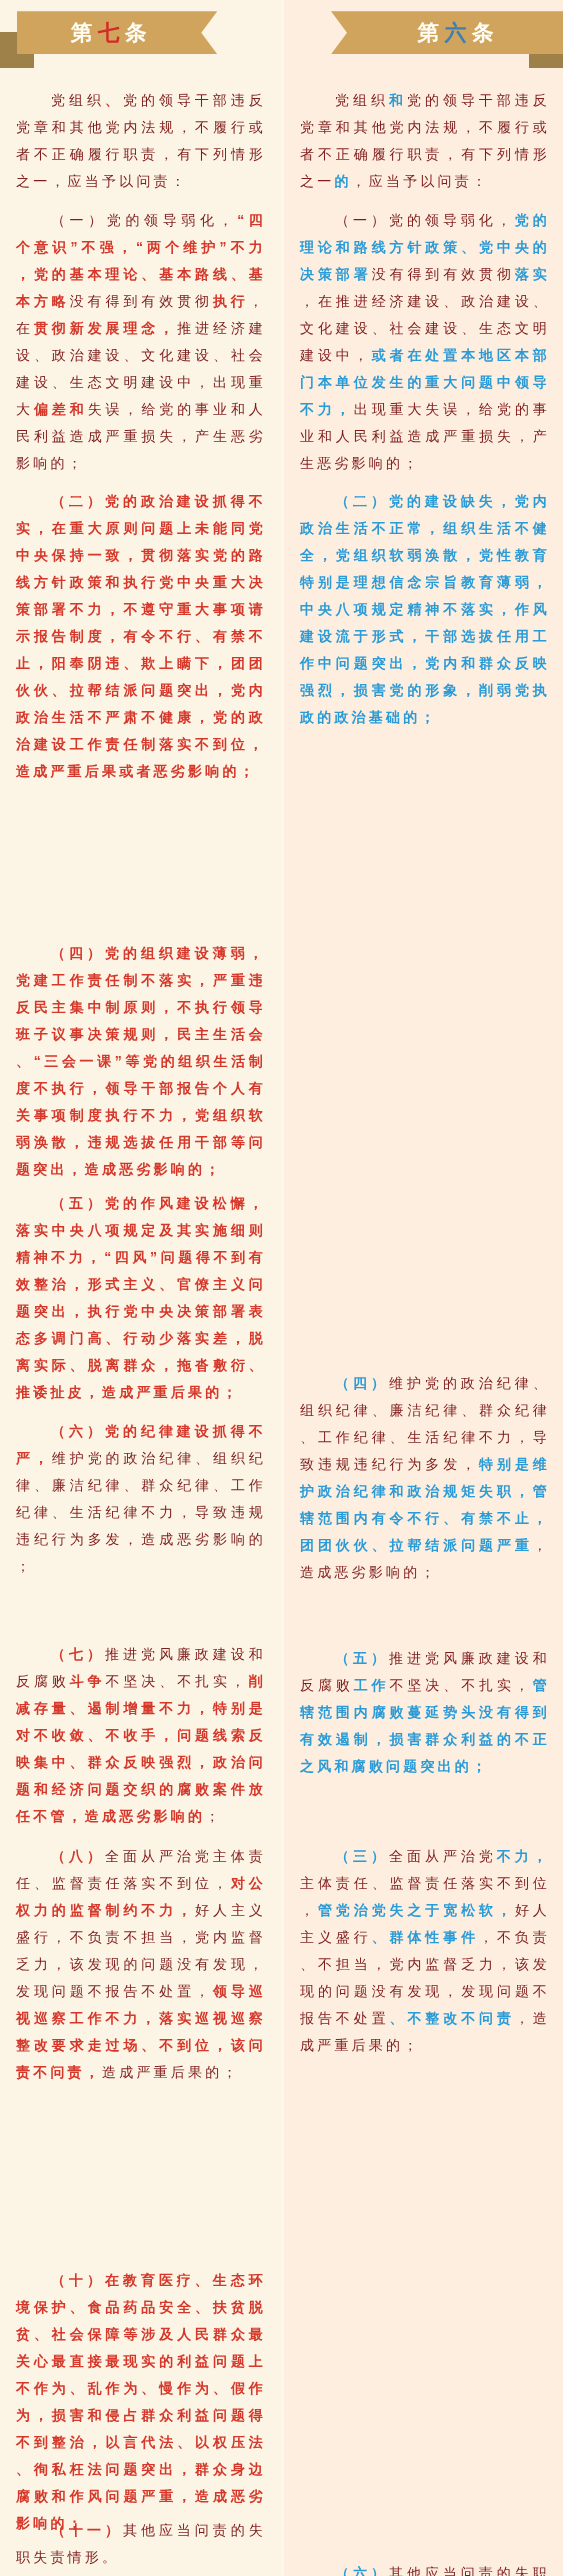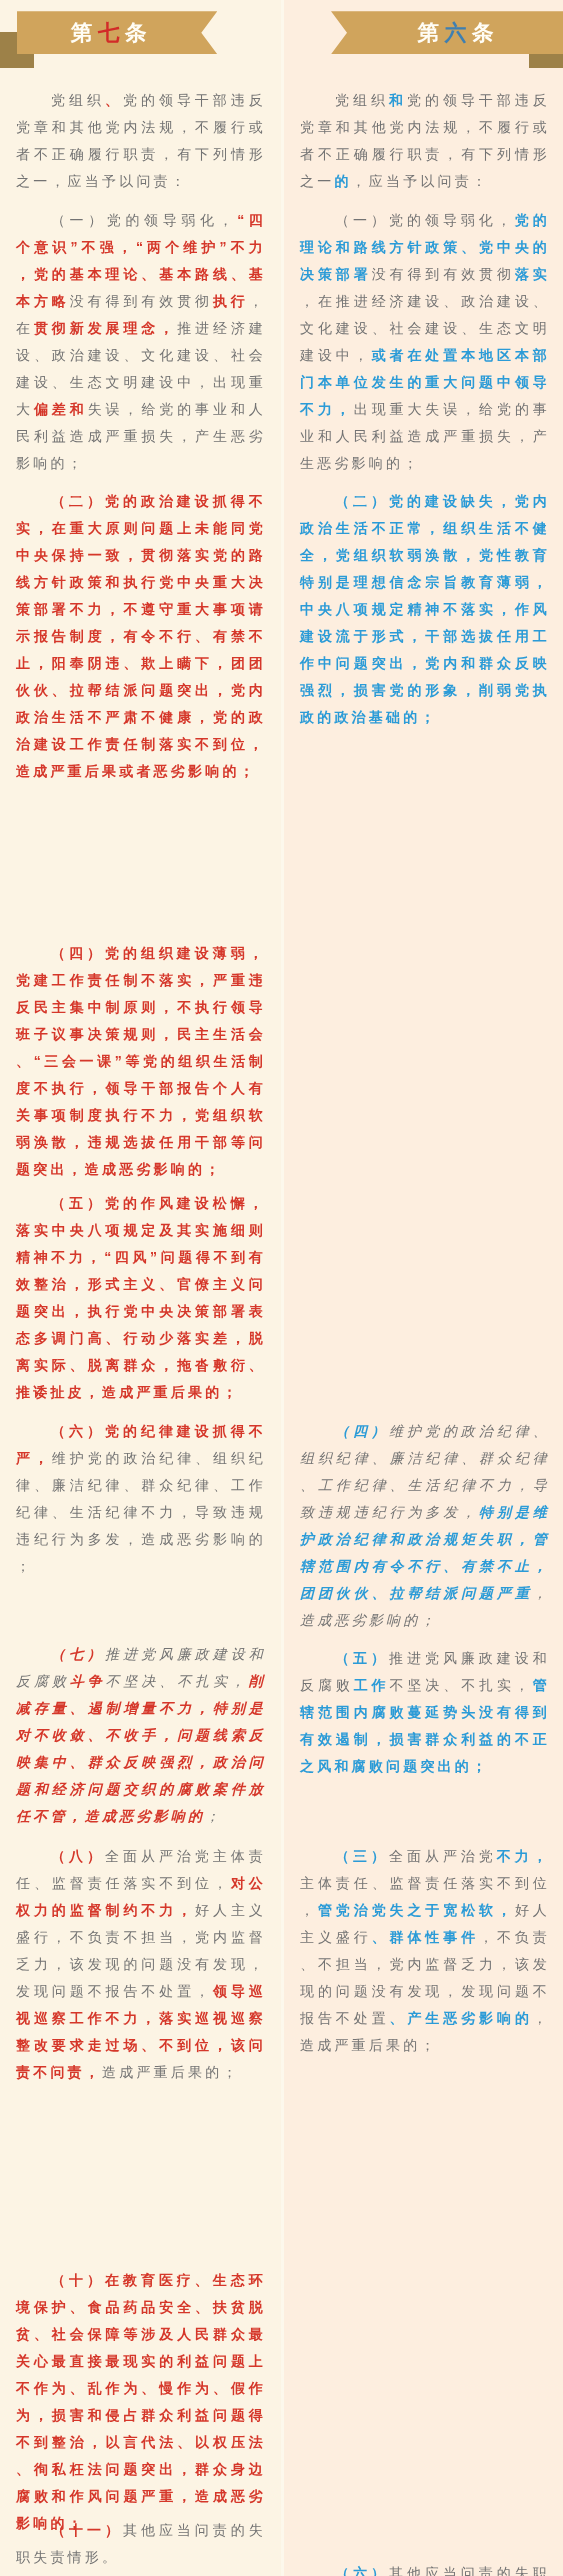--- a/index.html
+++ b/index.html
@@ -26,52 +26,52 @@
     clip-path:polygon(0 0,100% 0,100% 100%,0 100%,16px 50%);}
   .col-right .banner-fold{right:0;}
   
   .para{
     position:absolute;left:16px;width:250px;margin:0;
     font-size:14px;line-height:27px;letter-spacing:3.2px;
     text-align:justify;word-break:break-all;line-break:anywhere;
     text-indent:35px;color:#898989;
   }
   .para .hl{color:var(--accent);font-weight:bold;}
-  .para .gr{color:#737373;font-weight:normal;}
+  .para .gr{color:#7f1d1d;font-weight:normal;}
 </style>
 </head>
 <body style="background: rgb(253, 248, 236);">
 
 <div class="col col-left" style="background: rgb(252, 244, 228); --accent: #d5372a;">
   <div class="banner-fold" style="background: rgb(157, 129, 72);"></div>
   <div class="banner-band" style="background: rgb(208, 164, 92); color: rgb(255, 253, 245);">
     <span>第</span>
     <span style="color: rgb(210, 43, 40);">七</span>
     <span>条</span>
   </div>
 <p class="para" style="top: 87px;"><span class="gr">党组织</span><span class="hl">、</span><span class="gr">党的领导干部违反党章和其他党内法规，不履行或者不正确履行职责，有下列情形之一，应当予以问责：</span></p>
     <p class="para" style="top: 207px;"><span class="gr">（一）党的领导弱化，</span><span class="hl">“四个意识”不强，“两个维护”不力，党的基本理论、基本路线、基本方略</span><span class="gr">没有得到有效贯彻</span><span class="hl">执行</span><span class="gr">，在</span><span class="hl">贯彻新发展理念，</span><span class="gr">推进经济建设、政治建设、文化建设、社会建设、生态文明建设中，出现重大</span><span class="hl">偏差和</span><span class="gr">失误，给党的事业和人民利益造成严重损失，产生恶劣影响的；</span></p>
     <p class="para" style="top: 488px;"><span class="hl">（二）党的政治建设抓得不实，在重大原则问题上未能同党中央保持一致，贯彻落实党的路线方针政策和执行党中央重大决策部署不力，不遵守重大事项请示报告制度，有令不行、有禁不止，阳奉阴违、欺上瞒下，团团伙伙、拉帮结派问题突出，党内政治生活不严肃不健康，党的政治建设工作责任制落实不到位，造成严重后果或者恶劣影响的；</span></p>
     <p class="para" style="top: 940px;"><span class="hl">（四）党的组织建设薄弱，党建工作责任制不落实，严重违反民主集中制原则，不执行领导班子议事决策规则，民主生活会、“三会一课”等党的组织生活制度不执行，领导干部报告个人有关事项制度执行不力，党组织软弱涣散，违规选拔任用干部等问题突出，造成恶劣影响的；</span></p>
     <p class="para" style="top: 1190px;"><span class="hl">（五）党的作风建设松懈，落实中央八项规定及其实施细则精神不力，“四风”问题得不到有效整治，形式主义、官僚主义问题突出，执行党中央决策部署表态多调门高、行动少落实差，脱离实际、脱离群众，拖沓敷衍、推诿扯皮，造成严重后果的；</span></p>
     <p class="para" style="top: 1418px;"><span class="hl">（六）党的纪律建设抓得不严，</span><span class="gr">维护党的政治纪律、组织纪律、廉洁纪律、群众纪律、工作纪律、生活纪律不力，导致违规违纪行为多发，造成恶劣影响的；</span></p>
-    <p class="para" style="top: 1641px; font-style: italic;"><span class="hl">（七）</span><span class="gr">推进党风廉政建设和反腐败</span><span class="hl">斗争</span><span class="gr">不坚决、不扎实，</span><span class="hl">削减存量、遏制增量不力，特别是对不收敛、不收手，问题线索反映集中、群众反映强烈，政治问题和经济问题交织的腐败案件放任不管，造成恶劣影响的</span><span class="gr">；</span></p>
+    <p class="para" style="top: 1641px;"><span class="hl">（七）</span><span class="gr">推进党风廉政建设和反腐败</span><span class="hl">斗争</span><span class="gr">不坚决、不扎实，</span><span class="hl">削减存量、遏制增量不力，特别是对不收敛、不收手，问题线索反映集中、群众反映强烈，政治问题和经济问题交织的腐败案件放任不管，造成恶劣影响的</span><span class="gr">；</span></p>
     <p class="para" style="top: 1843px;"><span class="hl">（八）</span><span class="gr">全面从严治党主体责任、监督责任落实不到位，</span><span class="hl">对公权力的监督制约不力，</span><span class="gr">好人主义盛行，不负责不担当，党内监督乏力，该发现的问题没有发现，发现问题不报告不处置，</span><span class="hl">领导巡视巡察工作不力，落实巡视巡察整改要求走过场、不到位，该问责不问责，</span><span class="gr">造成严重后果的；</span></p>
     <p class="para" style="top: 2267px;"><span class="hl">（十）在教育医疗、生态环境保护、食品药品安全、扶贫脱贫、社会保障等涉及人民群众最关心最直接最现实的利益问题上不作为、乱作为、慢作为、假作为，损害和侵占群众利益问题得不到整治，以言代法、以权压法、徇私枉法问题突出，群众身边腐败和作风问题严重，造成恶劣影响的；</span></p>
     <p class="para" style="top: 2517px;"><span class="hl">（十一）</span><span class="gr">其他应当问责的失职失责情形。</span></p>
   </div>
 
 <div class="col col-right" style="background: rgb(253, 238, 223); --accent: #2b9bd7;">
   <div class="banner-fold" style="background: rgb(157, 129, 72);"></div>
   <div class="banner-band" style="background: rgb(208, 164, 92); color: rgb(255, 253, 245);">
     <span>第</span>
     <span style="color: rgb(62, 127, 177);">六</span>
     <span>条</span>
   </div>
 <p class="para" style="top: 87px;"><span class="gr">党组织</span><span class="hl">和</span><span class="gr">党的领导干部违反党章和其他党内法规，不履行或者不正确履行职责，有下列情形之一</span><span class="hl">的</span><span class="gr">，应当予以问责：</span></p>
     <p class="para" style="top: 488px;"><span class="hl">（二）党的建设缺失，党内政治生活不正常，组织生活不健全，党组织软弱涣散，党性教育特别是理想信念宗旨教育薄弱，中央八项规定精神不落实，作风建设流于形式，干部选拔任用工作中问题突出，党内和群众反映强烈，损害党的形象，削弱党执政的政治基础的；</span></p>
     <p class="para" style="top: 207px;"><span class="gr">（一）党的领导弱化，</span><span class="hl">党的理论和路线方针政策、党中央的决策部署</span><span class="gr">没有得到有效贯彻</span><span class="hl">落实</span><span class="gr">，在推进经济建设、政治建设、文化建设、社会建设、生态文明建设中，</span><span class="hl">或者在处置本地区本部门本单位发生的重大问题中领导不力，</span><span class="gr">出现重大失误，给党的事业和人民利益造成严重损失，产生恶劣影响的；</span></p>
-    <p class="para" style="top: 1418px; font-style: italic;"><span class="hl">（四）</span><span class="gr">维护党的政治纪律、组织纪律、廉洁纪律、群众纪律、工作纪律、生活纪律不力，导致违规违纪行为多发，</span><span class="hl">特别是维护政治纪律和政治规矩失职，管辖范围内有令不行、有禁不止，团团伙伙、拉帮结派问题严重</span><span class="gr">，造成恶劣影响的；</span></p>
+    <p class="para" style="top: 1370px;"><span class="hl">（四）</span><span class="gr">维护党的政治纪律、组织纪律、廉洁纪律、群众纪律、工作纪律、生活纪律不力，导致违规违纪行为多发，</span><span class="hl">特别是维护政治纪律和政治规矩失职，管辖范围内有令不行、有禁不止，团团伙伙、拉帮结派问题严重</span><span class="gr">，造成恶劣影响的；</span></p>
     <p class="para" style="top: 1645px;"><span class="hl">（五）</span><span class="gr">推进党风廉政建设和反腐败</span><span class="hl">工作</span><span class="gr">不坚决、不扎实，</span><span class="hl">管辖范围内腐败蔓延势头没有得到有效遏制，损害群众利益的不正之风和腐败问题突出的；</span></p>
-    <p class="para" style="top: 1843px;"><span class="hl">（三）</span><span class="gr">全面从严治党</span><span class="hl">不力，</span><span class="gr">主体责任、监督责任落实不到位，</span><span class="hl">管党治党失之于宽松软，</span><span class="gr">好人主义盛行</span><span class="hl">、群体性事件</span><span class="gr">，不负责、不担当，党内监督乏力，该发现的问题没有发现，发现问题不报告不处置</span><span class="hl">、产生恶劣影响的</span><span class="gr">，造成严重后果的；</span></p>
+    <p class="para" style="top: 1843px;"><span class="hl">（三）</span><span class="gr">全面从严治党</span><span class="hl">不力，</span><span class="gr">主体责任、监督责任落实不到位，</span><span class="hl">管党治党失之于宽松软，</span><span class="gr">好人主义盛行</span><span class="hl">、群体性事件</span><span class="gr">，不负责、不担当，党内监督乏力，该发现的问题没有发现，发现问题不报告不处置</span><span class="hl">、不整改不问责</span><span class="gr">，造成严重后果的；</span></p>
     <p class="para" style="top: 2517px; margin-top: 43px;"><span class="hl">（六）</span><span class="gr">其他应当问责的失职失责情形。</span></p>
   </div>
 
 
 </body></html>

